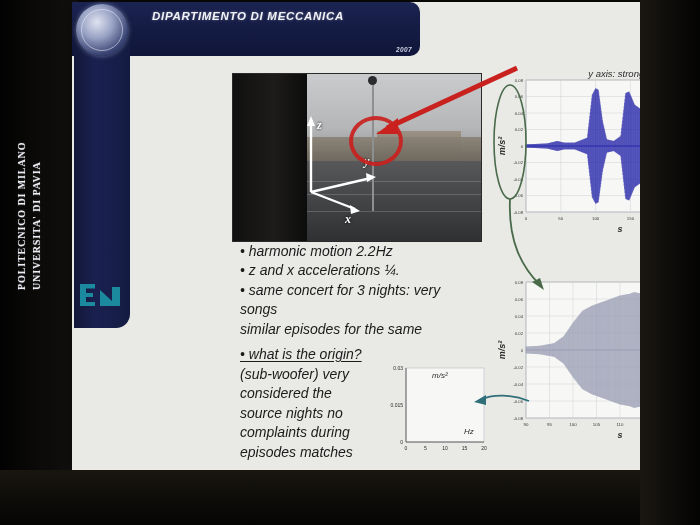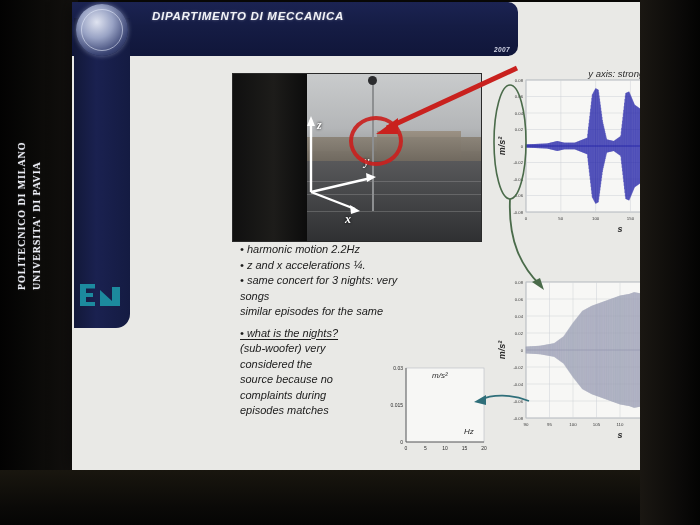--- a/index.html
+++ b/index.html
@@ -14,21 +14,21 @@
     background:linear-gradient(180deg,#19160f 0%,#0a0907 70%,#050504 100%);}
   .room-right{position:absolute;left:640px;top:0;width:60px;height:525px;
     background:linear-gradient(90deg,#1a1712 0%,#0a0908 70%,#030302 100%);}
 
   
   .slide{position:absolute;left:72px;top:2px;width:572px;height:470px;
     background:#e9e9e6;box-shadow:0 0 18px rgba(0,0,0,.6);}
   .slide-inner{position:absolute;inset:0;overflow:hidden;}
 
   
-  .hdr{position:absolute;left:72px;top:2px;width:446px;height:54px;
+  .hdr{position:absolute;left:72px;top:2px;width:348px;height:54px;
     background:linear-gradient(180deg,#1b2352 0%,#151c44 45%,#10163a 100%);
     border-radius:0 10px 10px 0;}
   .hdr-title{position:absolute;left:80px;top:8px;color:#f2f3f8;
     font-size:11.5px;font-weight:bold;font-style:italic;letter-spacing:.7px;
     text-shadow:0 0 3px rgba(255,255,255,.35);white-space:nowrap;}
   .hdr-year{position:absolute;right:8px;bottom:3px;color:#cfd3e4;font-size:6.5px;
     font-weight:bold;font-style:italic;letter-spacing:.4px;}
 
   
   .vbar{position:absolute;left:74px;top:18px;width:56px;height:310px;
@@ -69,21 +69,21 @@
 
   .axes svg{position:absolute;left:0;top:0;}
   .ax-lbl{position:absolute;color:#fff;font-family:"Liberation Serif",serif;
     font-style:italic;font-weight:bold;font-size:12px;text-shadow:0 0 3px #000;}
 
   .redcircle{position:absolute;left:116px;top:42px;width:46px;height:42px;
     border:4px solid #c9211e;border-radius:50%;opacity:.92;}
 
   
   .bullets{position:absolute;left:168px;top:240px;width:240px;
-    font-family:"Liberation Sans",sans-serif;font-style:italic;font-size:11px;
+    font-family:"Liberation Sans",sans-serif;font-style:italic;font-size:14px;
     color:#1b1b1b;line-height:1.32;}
   .bullets p{margin:0 0 1px 0;}
 
   
   .chart{position:absolute;background:#f4f4f2;}
   .chart svg{display:block;}
 
   .hand{position:absolute;left:645px;top:215px;width:56px;height:105px;}
 </style>
 </head>
@@ -133,24 +133,24 @@
         <path d="M175,8 L45,68" stroke="#c9211e" stroke-width="5" fill="none"></path>
         <polygon points="34,74 56,58 56,74" fill="#c9211e"></polygon>
       </svg>
 
       <div class="bullets">
         <p>• harmonic motion 2.2Hz</p>
         <p>• z and x accelerations ¼.</p>
         <p>• same concert for 3 nights: very</p>
         <p>songs</p>
         <p>similar episodes for the same</p>
-        <p style="margin-top:7px;text-decoration:underline;text-underline-offset:2px;">• what is the nights?</p>
+        <p style="margin-top:7px;text-decoration:underline;text-underline-offset:2px;">• what is the origin?</p>
         <p>(sub-woofer) very</p>
         <p>considered the</p>
-        <p>source because no</p>
+        <p>source nights no</p>
         <p>complaints during</p>
         <p>episodes matches</p>
       </div>
 
       <div class="chart" style="left:418px;top:62px;width:232px;height:180px;background:transparent;">
         <svg id="svg-top" width="232" height="180">
             <rect x="36" y="16" width="188" height="132" fill="#f7f7f5" stroke="#9aa0a8" stroke-width="0.7"></rect>
             <line x1="36" y1="16" x2="36" y2="148" stroke="#ccd0d6" stroke-width="0.5"></line>
             <line x1="70.81481481481481" y1="16" x2="70.81481481481481" y2="148" stroke="#ccd0d6" stroke-width="0.5"></line>
             <line x1="105.62962962962962" y1="16" x2="105.62962962962962" y2="148" stroke="#ccd0d6" stroke-width="0.5"></line>

